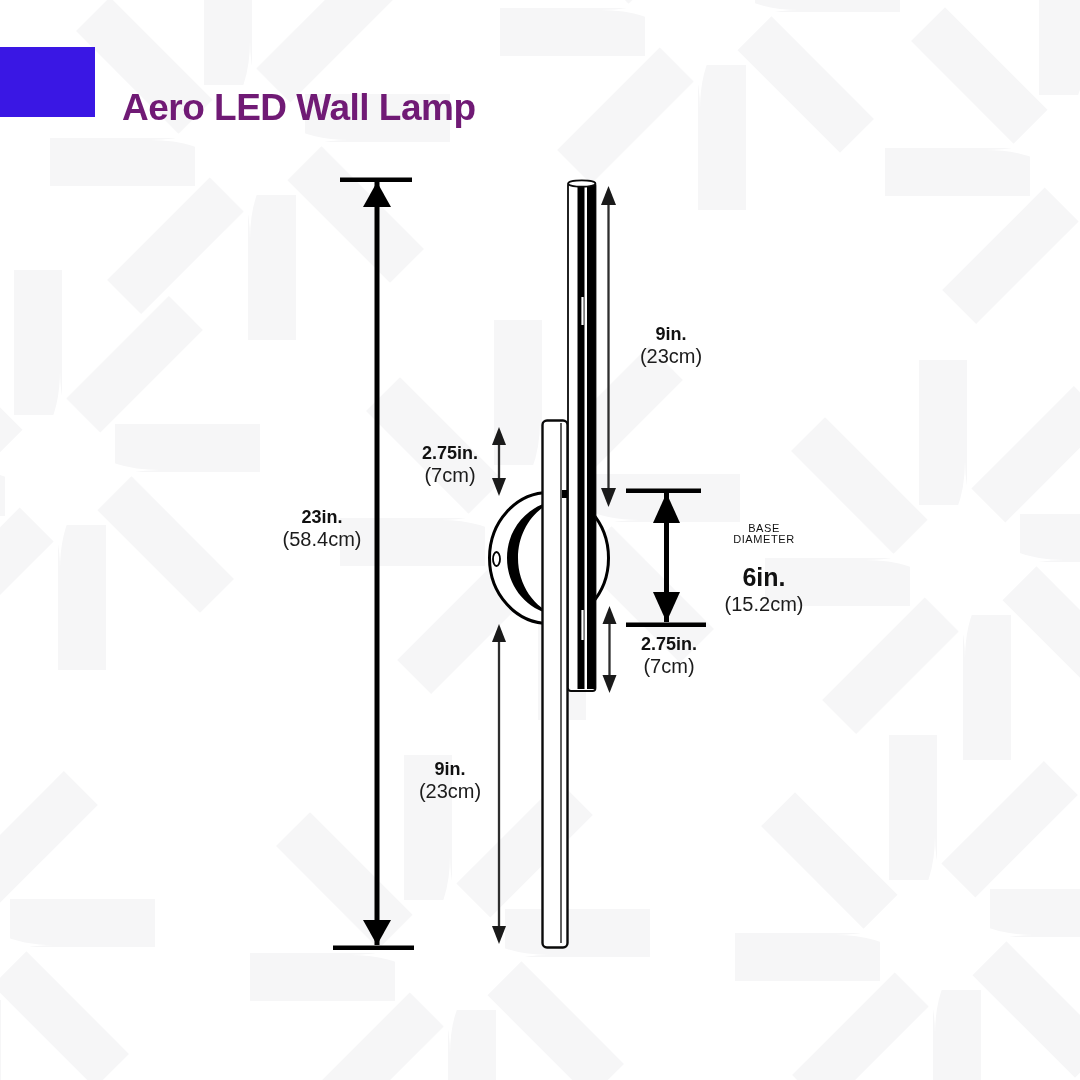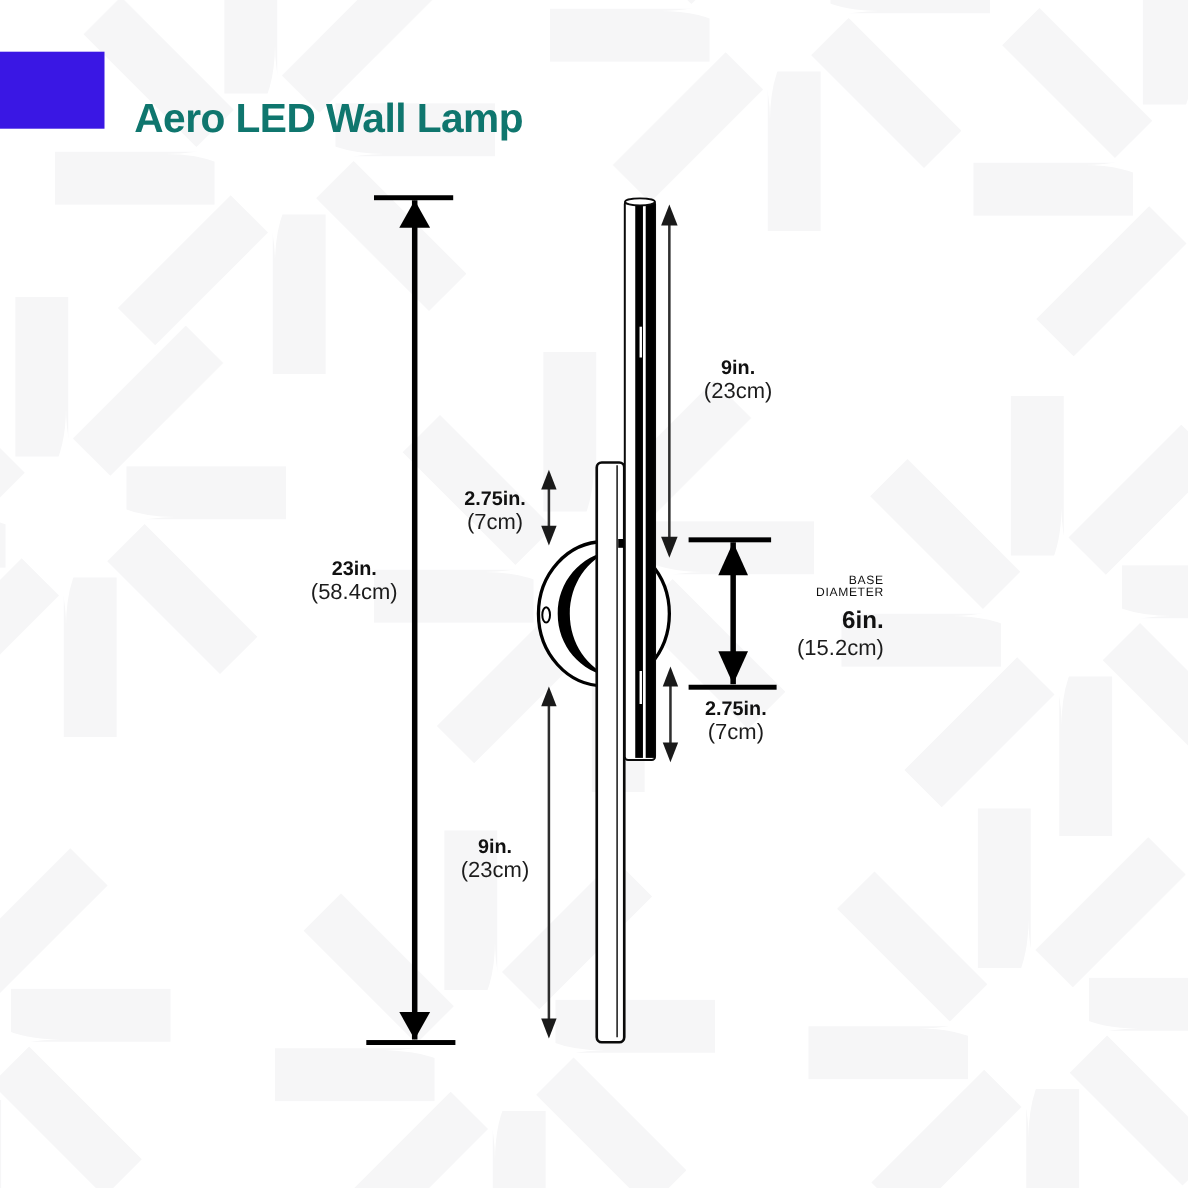--- a/index.html
+++ b/index.html
@@ -13,37 +13,37 @@
   #diagram-layer{position:absolute;left:0;top:0;z-index:1;}
   .label-layer{position:absolute;left:0;top:0;width:1080px;height:1080px;z-index:2;pointer-events:none;}
 
   
   .accent-block{
     position:absolute;left:0;top:47px;width:95px;height:70px;
     background:#3a17e4;z-index:2;
   }
   .page-title{
     position:absolute;left:122px;top:62px;z-index:2;
-    font-size:37px;font-weight:700;letter-spacing:-0.5px;color:#0f766e;
+    font-size:37px;font-weight:700;letter-spacing:-0.5px;color:#701a75;
   }
 
   
   .dim{
     position:absolute;transform:translateX(-50%);
     text-align:center;line-height:1.02;white-space:nowrap;
   }
   .dim .in{display:block;font-weight:700;font-size:18px;color:#111;}
   .dim .cm{display:block;font-weight:400;font-size:20px;color:#1c1c1c;margin-top:3px;}
   .dim.small-caps .cap{display:block;font-size:11px;font-weight:400;letter-spacing:0.6px;color:#111;}
 
   .lbl-overall   {left:322px;top:508px;}
   .lbl-tube-top  {left:671px;top:325px;}
   .lbl-offset-top{left:450px;top:444px;}
-  .lbl-base      {left:764px;top:523px;text-align:right;}
-  .lbl-base .in  {margin-top:8px;font-size:22px;}
+  .lbl-base      {left:764px;top:523px;}
+  .lbl-base .in  {margin-top:20px;font-size:25px;}
   .lbl-offset-bot{left:669px;top:635px;}
   .lbl-tube-bot  {left:450px;top:760px;}
 </style>
 </head>
 <body>
 
 <div id="canvas">
 
   <svg id="watermark-layer" width="1080" height="1080" viewBox="0 0 1080 1080" aria-hidden="true">
     <defs>

